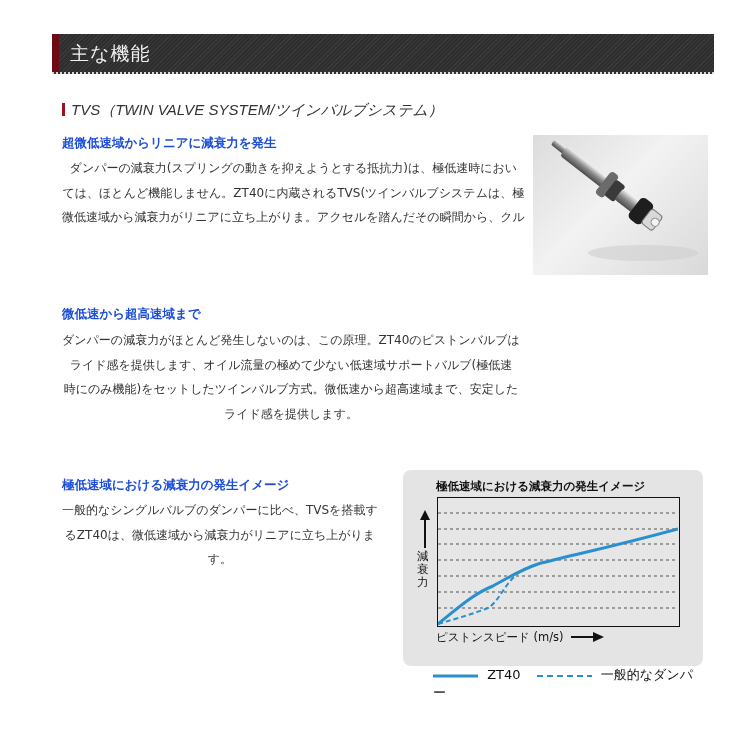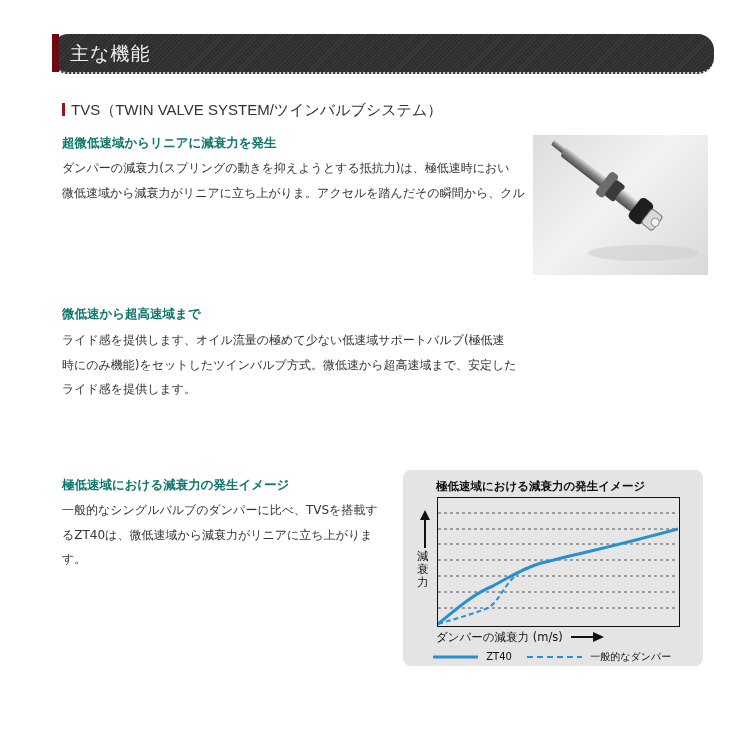--- a/index.html
+++ b/index.html
@@ -1,57 +1,58 @@
 <!DOCTYPE html>
 <html><head>
 <meta charset="utf-8">
 <style>
   html, body { margin:0; padding:0; background:#ffffff; }
   body { width:750px; height:750px; position:relative; overflow:hidden;
          font-family:"DejaVu Sans", "Liberation Sans", sans-serif; color:#333; }
   .header-bar { position:absolute; left:52px; top:34px; width:662px; height:38px;
     background-color:#2e2e2e;
     background-image:repeating-linear-gradient(135deg, rgba(255,255,255,0.06) 0px, rgba(255,255,255,0.06) 1px, transparent 1px, transparent 3px);
-    border-bottom:2px dotted #d8d8d8;border-radius:16px; }
+    border-bottom:2px dotted #d8d8d8; }
   .header-accent { position:absolute; left:0; top:0; width:7px; height:38px; background:#6e0a14; }
   .header-title { position:absolute; left:18px; top:7px; font-size:19px; color:#f0f0f0; letter-spacing:1px; }
 
   .sub-heading { position:absolute; left:62px; top:101px; font-family:"Liberation Sans", sans-serif;
-    font-size:15px; color:#333; }
+    font-size:15px; color:#333;font-style:italic; }
   .sub-heading-mark { display:inline-block; width:3px; height:13px; background:#a0101a; margin-right:6px; vertical-align:-1px; }
 
-  .sec-title { position:absolute; left:62px; font-size:12.5px; font-weight:bold; color:#0f766e; }
-  .para { position:absolute; left:62px; font-size:12px; line-height:24.6px; color:#333; }
+  .sec-title { position:absolute; left:62px; font-size:12.5px; font-weight:bold; color:#1d4ed8; }
+  .para { position:absolute; left:62px; font-size:12px; line-height:24.6px; color:#333;text-align:center; }
 
   .product-photo { position:absolute; left:533px; top:135px; width:175px; height:140px;
     background:linear-gradient(135deg,#dcdcdc 0%,#f2f2f2 45%,#d9d9d9 100%); overflow:hidden; }
 
   .chart-panel { position:absolute; left:403px; top:470px; width:300px; height:196px;
     background:#e4e4e4; border-radius:8px; }
   .chart-title { position:absolute; left:33px; top:9px; font-size:11.5px; font-weight:bold; color:#111; }
   .plot-box { position:absolute; left:34px; top:27px; width:243px; height:130px; border:1.5px solid #111; background:#e6e6e6; box-sizing:border-box; }
   .y-label { position:absolute; left:14px; top:80px; font-size:11.5px; line-height:13px; width:14px; color:#111;font-family:Liberation Serif, serif; }
   .x-label { position:absolute; left:33px; top:160px; font-size:11.5px; color:#111; }
-  .legend { position:absolute; left:30px; top:180px; font-size:10px; color:#111; }
+  .legend { position:absolute; left:30px; top:196px; font-size:13px; color:#111; }
 </style>
 </head>
 <body>
 
 <div class="header-bar">
   <div class="header-accent"></div>
   <div class="header-title">主な機能</div>
 </div>
 
 <div class="sub-heading">
   <span class="sub-heading-mark"></span><span>TVS（TWIN VALVE SYSTEM/ツインバルブシステム）</span>
 </div>
 
 <div class="sec-title" style="top:135px">超微低速域からリニアに減衰力を発生</div>
 <div class="para" style="top:156px">
   <div>ダンパーの減衰力(スプリングの動きを抑えようとする抵抗力)は、極低速時におい</div>
+  <div>ては、ほとんど機能しません。ZT40に内蔵されるTVS(ツインバルブシステムは、極</div>
   <div>微低速域から減衰力がリニアに立ち上がりま。アクセルを踏んだその瞬間から、クル</div>
 </div>
 
 <div class="product-photo">
   <svg width="175" height="140" viewBox="0 0 175 140">
     <defs>
       <linearGradient id="rod" x1="0" y1="0" x2="0" y2="1">
         <stop offset="0" stop-color="#f4f4f4"></stop>
           <stop offset="0.5" stop-color="#8a8a8a"></stop>
           <stop offset="1" stop-color="#4a4a4a"></stop>
@@ -66,20 +67,21 @@
       <rect x="102" y="1" width="22" height="14" rx="3" fill="url(#rod)"></rect>
       <rect x="122" y="-5" width="16" height="26" rx="5" fill="#1e1e1e"></rect>
       <rect x="137" y="-1" width="14" height="18" rx="3" fill="#d8d8d8" stroke="#777" stroke-width="1"></rect>
       <circle cx="148" cy="8" r="4" fill="#f4f4f4" stroke="#888" stroke-width="1"></circle>
     </g>
   </svg>
 </div>
 
 <div class="sec-title" style="top:306px">微低速から超高速域まで</div>
 <div class="para" style="top:328px">
+  <div>ダンパーの減衰力がほとんど発生しないのは、この原理。ZT40のピストンバルブは</div>
   <div>ライド感を提供します、オイル流量の極めて少ない低速域サポートバルブ(極低速</div>
   <div>時にのみ機能)をセットしたツインバルブ方式。微低速から超高速域まで、安定した</div>
   <div>ライド感を提供します。</div>
 </div>
 
 <div class="sec-title" style="top:477px">極低速域における減衰力の発生イメージ</div>
 <div class="para" style="top:498px">
   <div>一般的なシングルバルブのダンパーに比べ、TVSを搭載す</div>
   <div>るZT40は、微低速域から減衰力がリニアに立ち上がりま</div>
   <div>す。</div>
@@ -102,21 +104,21 @@
         <line x1="0" y1="62" x2="240" y2="62"></line>
         <line x1="0" y1="78" x2="240" y2="78"></line>
         <line x1="0" y1="94" x2="240" y2="94"></line>
         <line x1="0" y1="110" x2="240" y2="110"></line>
       </g>
       <path d="M0,126 C20,110 35,96 55,88 C70,80 80,73 100,66 C130,58 170,50 240,31" fill="none" stroke="#2a8fcf" stroke-width="3"></path>
       <path d="M0,126 C20,120 35,116 50,110 C60,104 65,90 75,80 C82,72 90,69 100,66" fill="none" stroke="#2a8fcf" stroke-width="2" stroke-dasharray="5,3"></path>
     </svg>
   </div>
   <div class="y-label">減衰力</div>
-  <div class="x-label">ダンパーの減衰力 (m/s)</div>
+  <div class="x-label">ピストンスピード (m/s)</div>
   <div class="legend">
     <svg width="50" height="10" style="vertical-align:middle">
         <line x1="0" y1="5" x2="45" y2="5" stroke="#2a8fcf" stroke-width="3"></line>
       </svg>
     <span>ZT40</span>
     <svg width="60" height="10" style="vertical-align:middle;margin-left:12px">
         <line x1="0" y1="5" x2="55" y2="5" stroke="#2a8fcf" stroke-width="2" stroke-dasharray="6,4"></line>
       </svg>
     <span>一般的なダンパー</span>
   </div>

